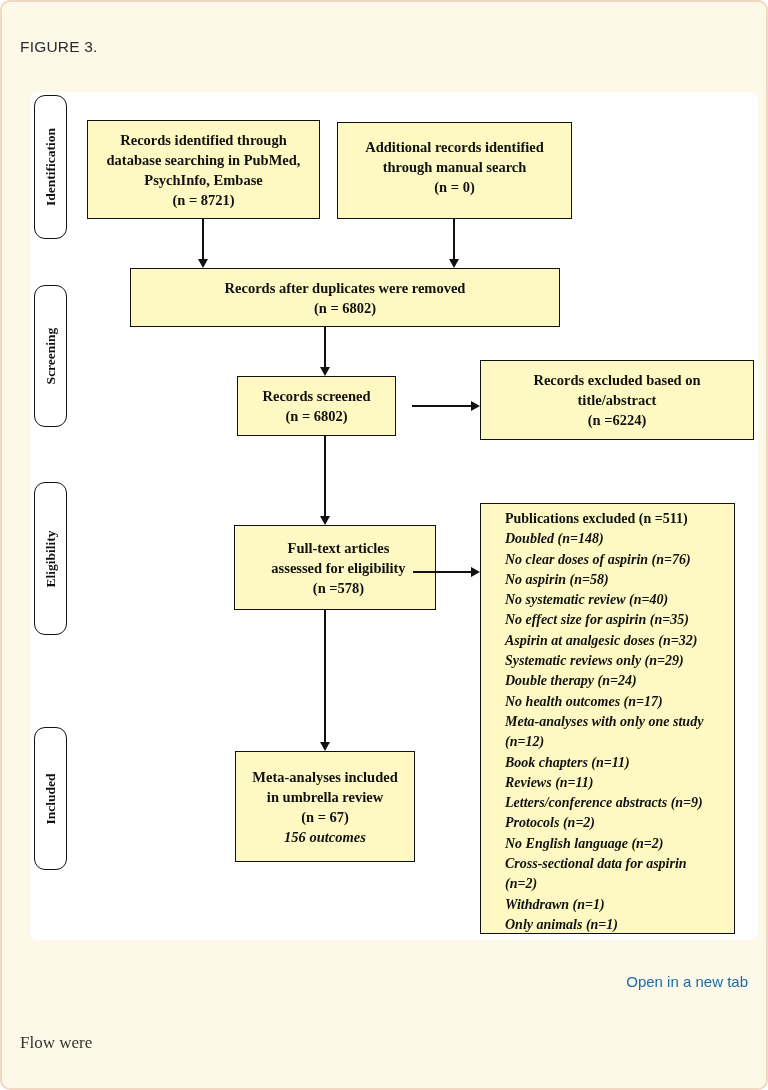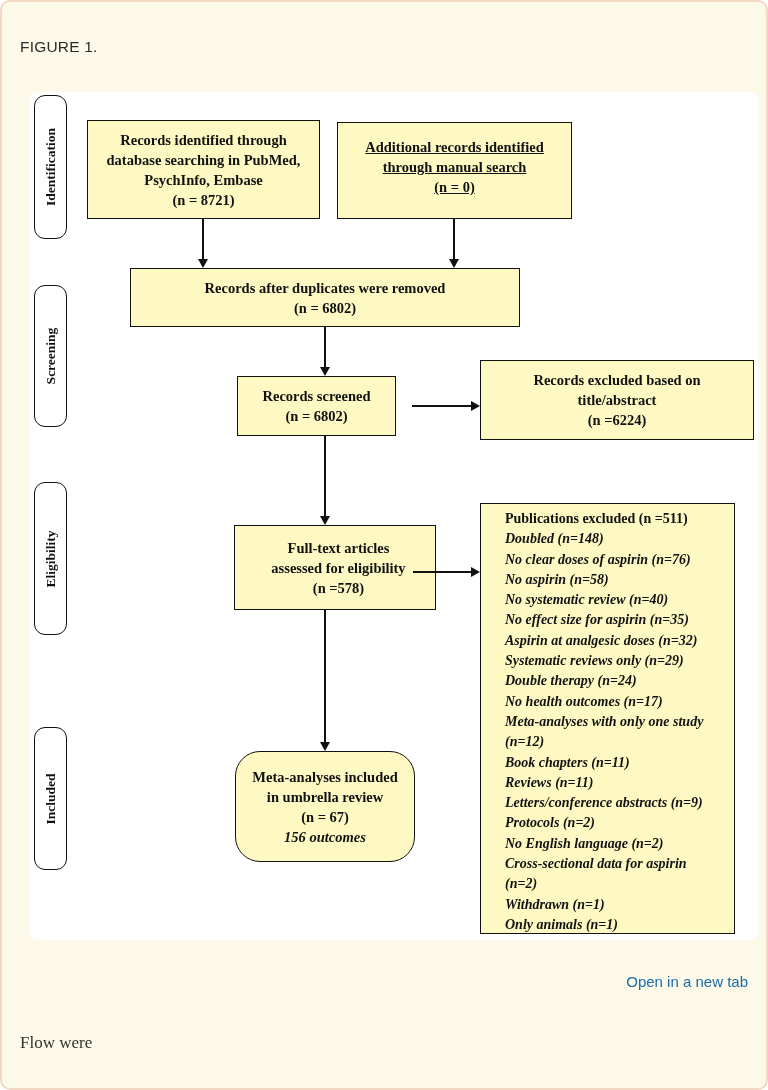--- a/index.html
+++ b/index.html
@@ -48,26 +48,26 @@
     border:1.6px solid #111;background:#fef9c3;
     box-sizing:border-box;
     display:flex;align-items:center;justify-content:center;
     text-align:center;
     font-family:"Liberation Serif",serif;
     font-weight:bold;font-size:14.5px;line-height:1.38;color:#111;
   }
   .fbox .txt{white-space:pre-line;}
   .box-identified{left:57px;top:28px;width:233px;height:99px;}
   .box-additional{left:307px;top:30px;width:235px;height:97px;align-items:flex-start;}
-  .box-additional .txt{padding-top:14px;text-decoration:underline;}
-  .box-deduped{left:100px;top:176px;width:390px;height:59px;}
+  .box-additional .txt{padding-top:14px;}
+  .box-deduped{left:100px;top:176px;width:430px;height:59px;}
   .box-screened{left:207px;top:284px;width:159px;height:60px;}
   .box-excluded-ta{left:450px;top:268px;width:274px;height:80px;}
   .box-fulltext{left:204px;top:433px;width:202px;height:85px;padding-left:7px;}
-  .box-included{left:205px;top:659px;width:180px;height:111px;flex-direction:column;border-radius:25px;}
+  .box-included{left:205px;top:659px;width:180px;height:111px;flex-direction:column;}
   .box-included .outcomes{font-style:italic;}
   .box-exclusions{
     left:450px;top:411px;width:255px;height:431px;
     align-items:flex-start;justify-content:flex-start;
     text-align:left;padding:5px 24px;
     font-size:14px;line-height:20.3px;
   }
   .box-exclusions .excl-title{white-space:pre-line;}
   .box-exclusions .excl-items{white-space:pre-line;font-style:italic;}
   
@@ -95,21 +95,21 @@
     position:absolute;left:18px;top:1031px;
     font-family:"Liberation Serif",serif;
     font-size:17px;color:#33332b;
   }
 </style>
 </head>
 <body>
 
 <div class="page">
 
-  <div class="figure-label">FIGURE 1.</div>
+  <div class="figure-label">FIGURE 3.</div>
 
   <div class="panel">
 
     <div class="stage stage-identification">
       <span>Identification</span>
     </div>
     <div class="stage stage-screening">
       <span>Screening</span>
     </div>
     <div class="stage stage-eligibility">

